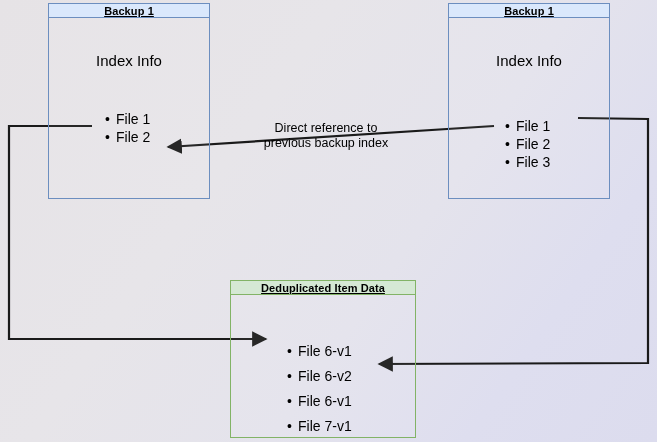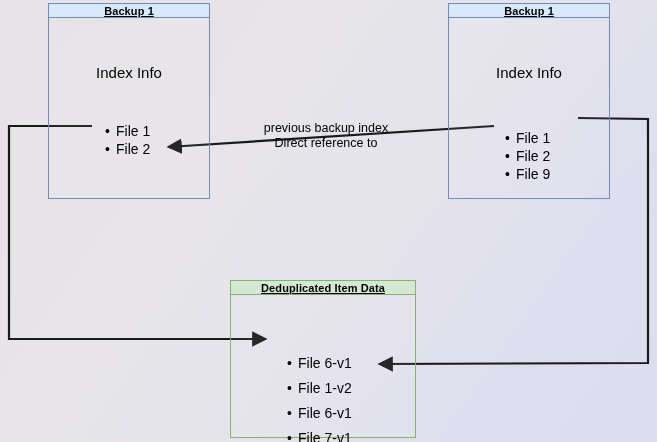--- a/index.html
+++ b/index.html
@@ -37,21 +37,20 @@
     justify-content: center;
     font-size: 11px;
     font-weight: bold;
     color: #000;
     letter-spacing: 0.1px;
     text-decoration: underline;
   }
   .node .node-body {
     position: relative;
     height: calc(100% - 22px);
-    margin-top: 12px;
   }
 
   .node.green {
     border-color: #82b366;
   }
   .node.green .node-header {
     background: #d5e8d4;
     border-bottom-color: #82b366;
   }
 
@@ -152,48 +151,48 @@
         <li>
           <span class="bullet">•</span>
           <span>File 1</span>
         </li>
         <li>
           <span class="bullet">•</span>
           <span>File 2</span>
         </li>
         <li>
           <span class="bullet">•</span>
-          <span>File 9</span>
+          <span>File 3</span>
         </li>
       </ul>
     </div>
   </div>
 
   <div class="node green" style="left:230px; top:280px; width:186px; height:158px;">
     <div class="node-header">Deduplicated Item Data</div>
     <div class="node-body">
       <ul class="file-list" style="left:53px; top:44px; line-height:25px;">
         <li style="line-height:25px;">
           <span class="bullet" style="line-height:25px;">•</span>
           <span>File 6-v1</span>
         </li>
         <li style="line-height:25px;">
           <span class="bullet" style="line-height:25px;">•</span>
-          <span>File 1-v2</span>
+          <span>File 6-v2</span>
         </li>
         <li style="line-height:25px;">
           <span class="bullet" style="line-height:25px;">•</span>
           <span>File 6-v1</span>
         </li>
         <li style="line-height:25px;">
           <span class="bullet" style="line-height:25px;">•</span>
           <span>File 7-v1</span>
         </li>
       </ul>
     </div>
   </div>
 
   <div class="edge-label" style="left:244px; top:121px; width:164px;">
+    <div>Direct reference to</div>
     <div>previous backup index</div>
-    <div>Direct reference to</div>
   </div>
 
 </div>
 
 </body></html>

